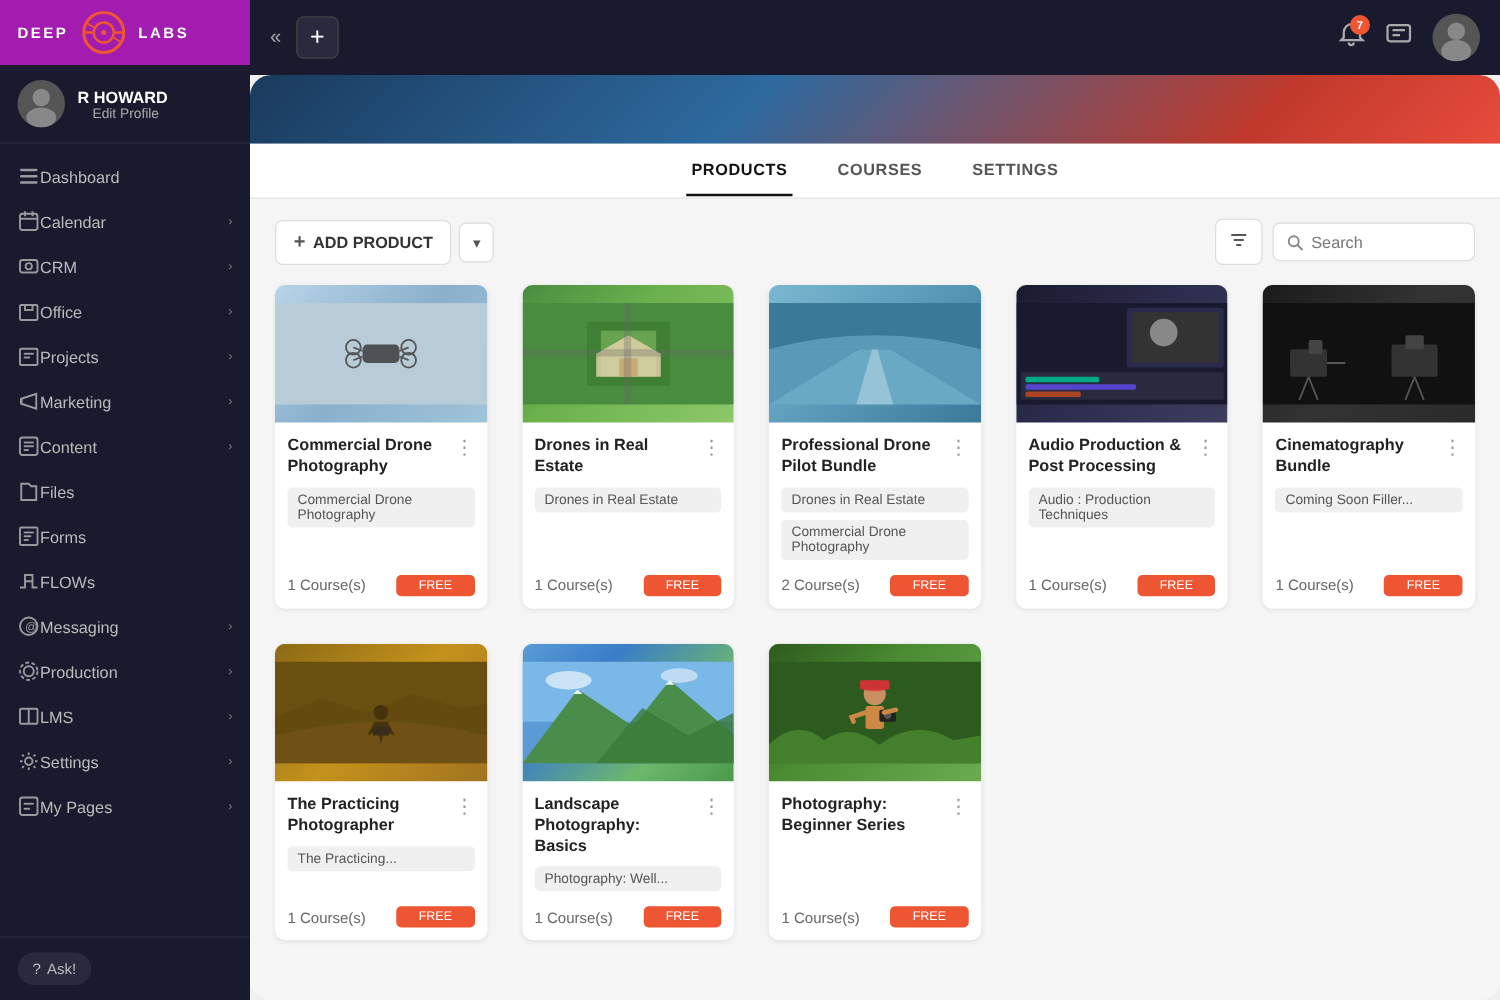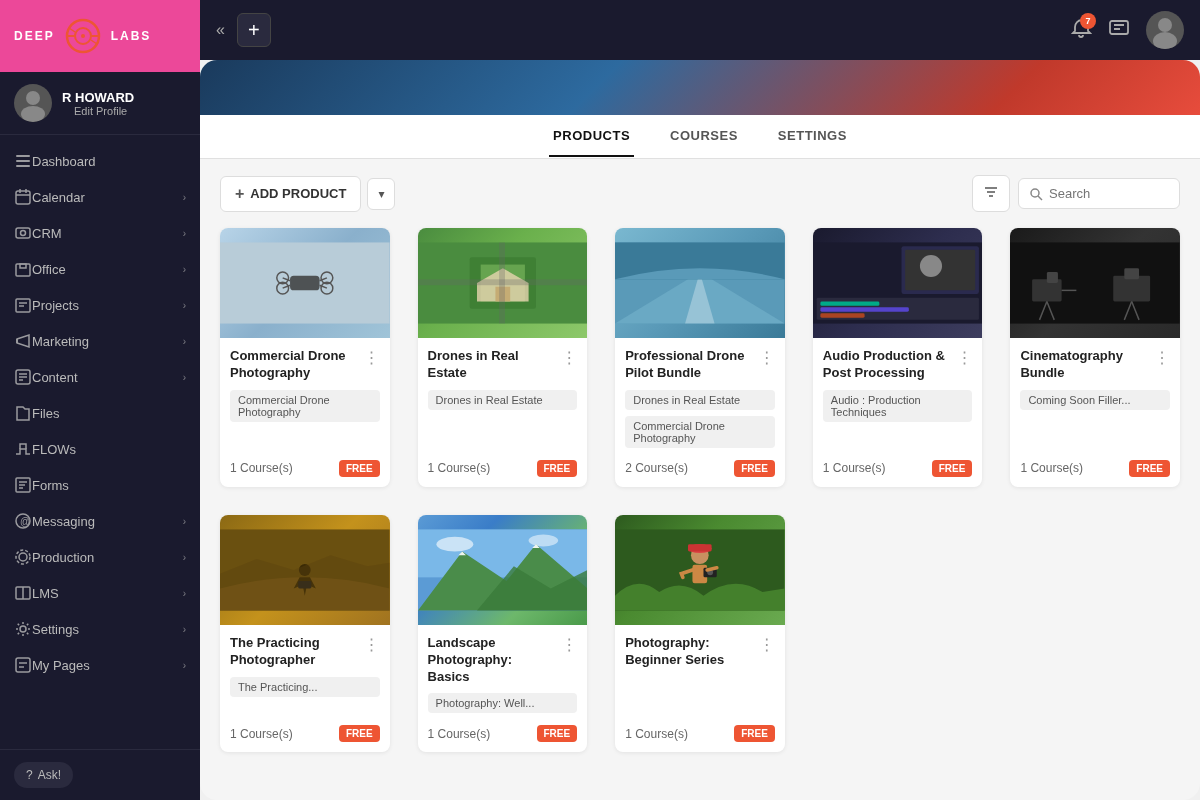--- a/index.html
+++ b/index.html
@@ -10,26 +10,26 @@
       width: 200px;
       background: #1a1a2e;
       color: #ccc;
       display: flex;
       flex-direction: column;
       flex-shrink: 0;
       height: 800px;
       overflow: hidden;
     }
     .sidebar-header {
-      background: #ec4899;
+      background: #a21caf;
       padding: 10px 14px;
       display: flex;
       align-items: center;
       gap: 10px;
-      height: 72px;
+      height: 52px;
     }
     .logo-icon {
       width: 36px;
       height: 36px;
       position: relative;
       flex-shrink: 0;
     }
     .sidebar-user {
       display: flex;
       align-items: center;
@@ -340,22 +340,22 @@
       align-items: center;
       justify-content: space-between;
       margin-top: auto;
       padding-top: 8px;
     }
     .course-count { font-size: 12px; color: #666; }
     .free-badge {
       background: #e53;
       color: white;
       font-size: 10px;
-      font-weight: 700;
-      padding: 3px 7px;
+      font-weight: 400;
+      padding: 3px 18px;
       border-radius: 4px;
     }
 
     
     .img-drone { background: linear-gradient(135deg, #b8d4e8 0%, #8ab0cc 50%, #a0c4d8 100%); }
     .img-realestate { background: linear-gradient(135deg, #4a8c3f 0%, #6ab04c 40%, #8dc86a 100%); }
     .img-professional-drone { background: linear-gradient(135deg, #7ab8d0 0%, #5a9ab8 50%, #3a7a98 100%); }
     .img-audio { background: linear-gradient(135deg, #1a1a2e 0%, #2d2d4e 50%, #3d3d5e 100%); }
     .img-cinematography { background: linear-gradient(135deg, #1a1a1a 0%, #333 50%, #2a2a2a 100%); }
     .img-photographer { background: linear-gradient(135deg, #8b6914 0%, #c4921c 50%, #a07320 100%); }
@@ -490,36 +490,36 @@
         <svg class="nav-icon" viewBox="0 0 18 18" fill="none" stroke="currentColor" stroke-width="1.5">
             <path d="M3 3 h6 l2 2 h4 v11 H3 Z"></path>
           </svg>
         <span>Files</span>
       </div>
     </div>
 
     <div class="nav-item">
       <div class="nav-item-left">
         <svg class="nav-icon" viewBox="0 0 18 18" fill="none" stroke="currentColor" stroke-width="1.5">
-            <polyline points="2,14 6,14 6,9 12,9 12,14 16,14"></polyline>
-            <polyline points="6,9 6,4 12,4 12,9"></polyline>
-          </svg>
-        <span>FLOWs</span>
-      </div>
-    </div>
-
-    <div class="nav-item">
-      <div class="nav-item-left">
-        <svg class="nav-icon" viewBox="0 0 18 18" fill="none" stroke="currentColor" stroke-width="1.5">
             <rect x="2" y="2" width="14" height="14" rx="1"></rect>
             <line x1="5" y1="6" x2="13" y2="6"></line>
             <line x1="5" y1="9" x2="11" y2="9"></line>
             <line x1="5" y1="12" x2="9" y2="12"></line>
           </svg>
         <span>Forms</span>
+      </div>
+    </div>
+
+    <div class="nav-item">
+      <div class="nav-item-left">
+        <svg class="nav-icon" viewBox="0 0 18 18" fill="none" stroke="currentColor" stroke-width="1.5">
+            <polyline points="2,14 6,14 6,9 12,9 12,14 16,14"></polyline>
+            <polyline points="6,9 6,4 12,4 12,9"></polyline>
+          </svg>
+        <span>FLOWs</span>
       </div>
     </div>
 
     <div class="nav-item">
       <div class="nav-item-left">
         <svg class="nav-icon" viewBox="0 0 18 18" fill="none" stroke="currentColor" stroke-width="1.5">
             <circle cx="9" cy="9" r="7"></circle>
             <text x="6" y="13" fill="currentColor" stroke="none" font-size="10">@</text>
           </svg>
         <span>Messaging</span>

